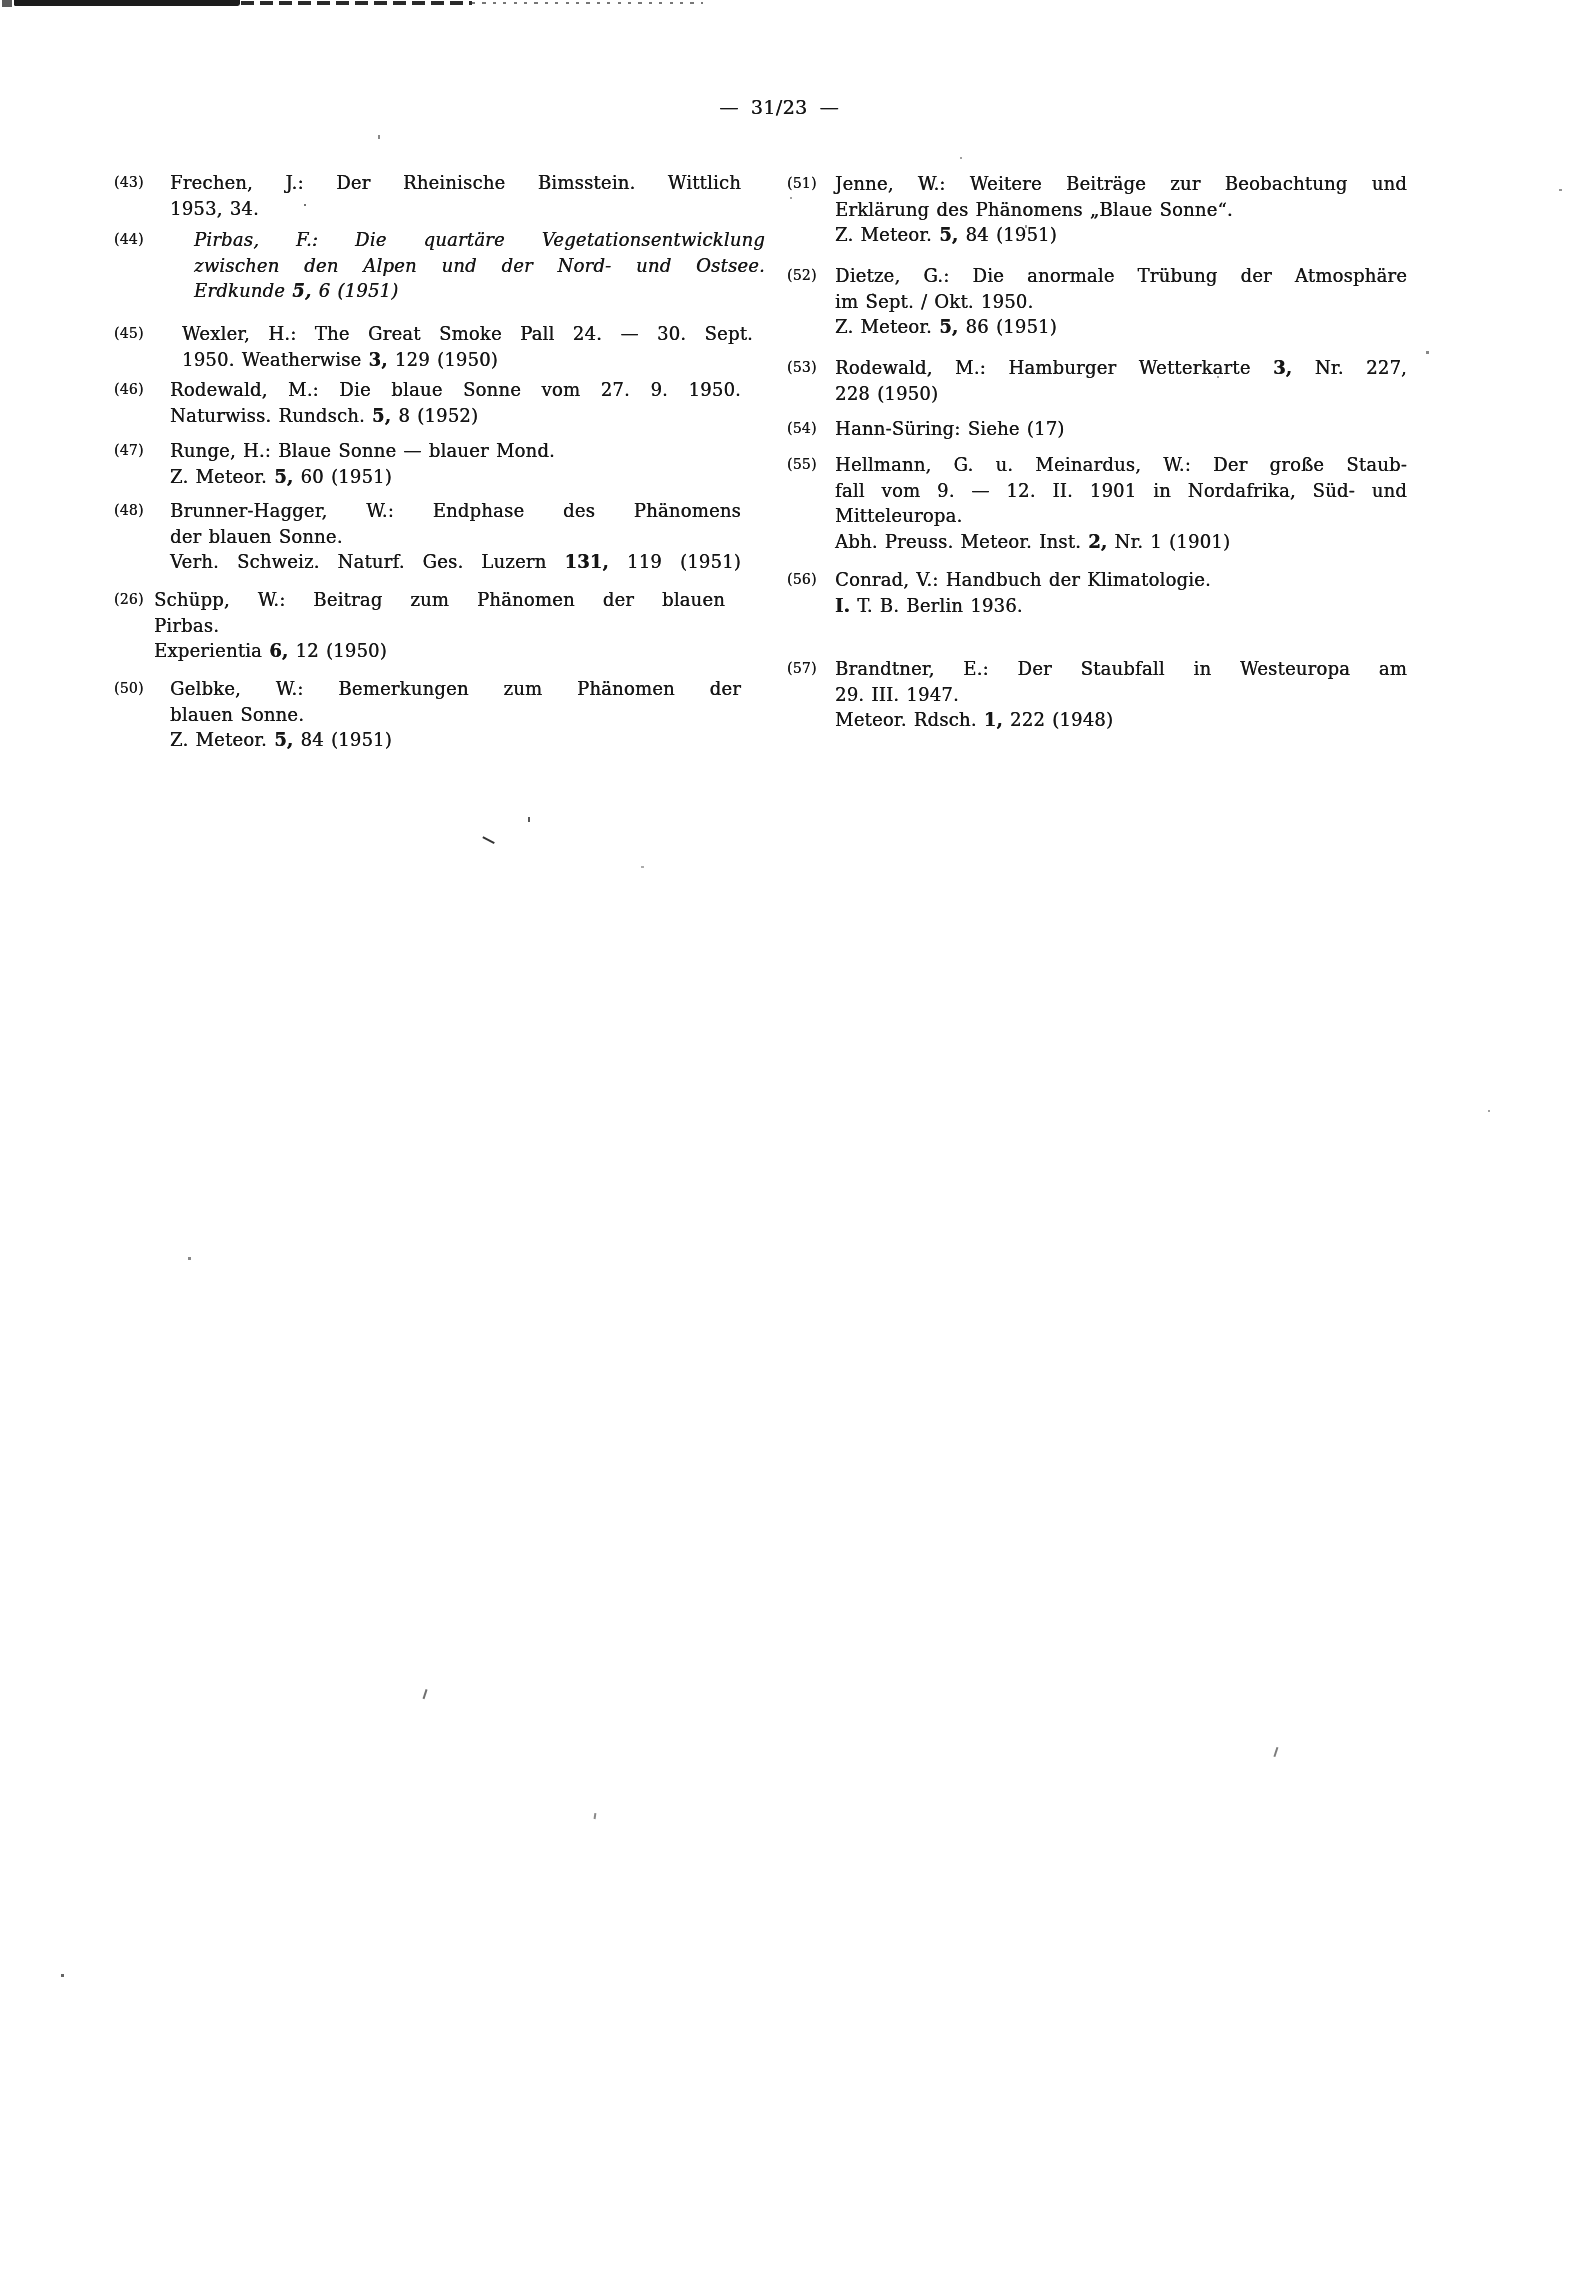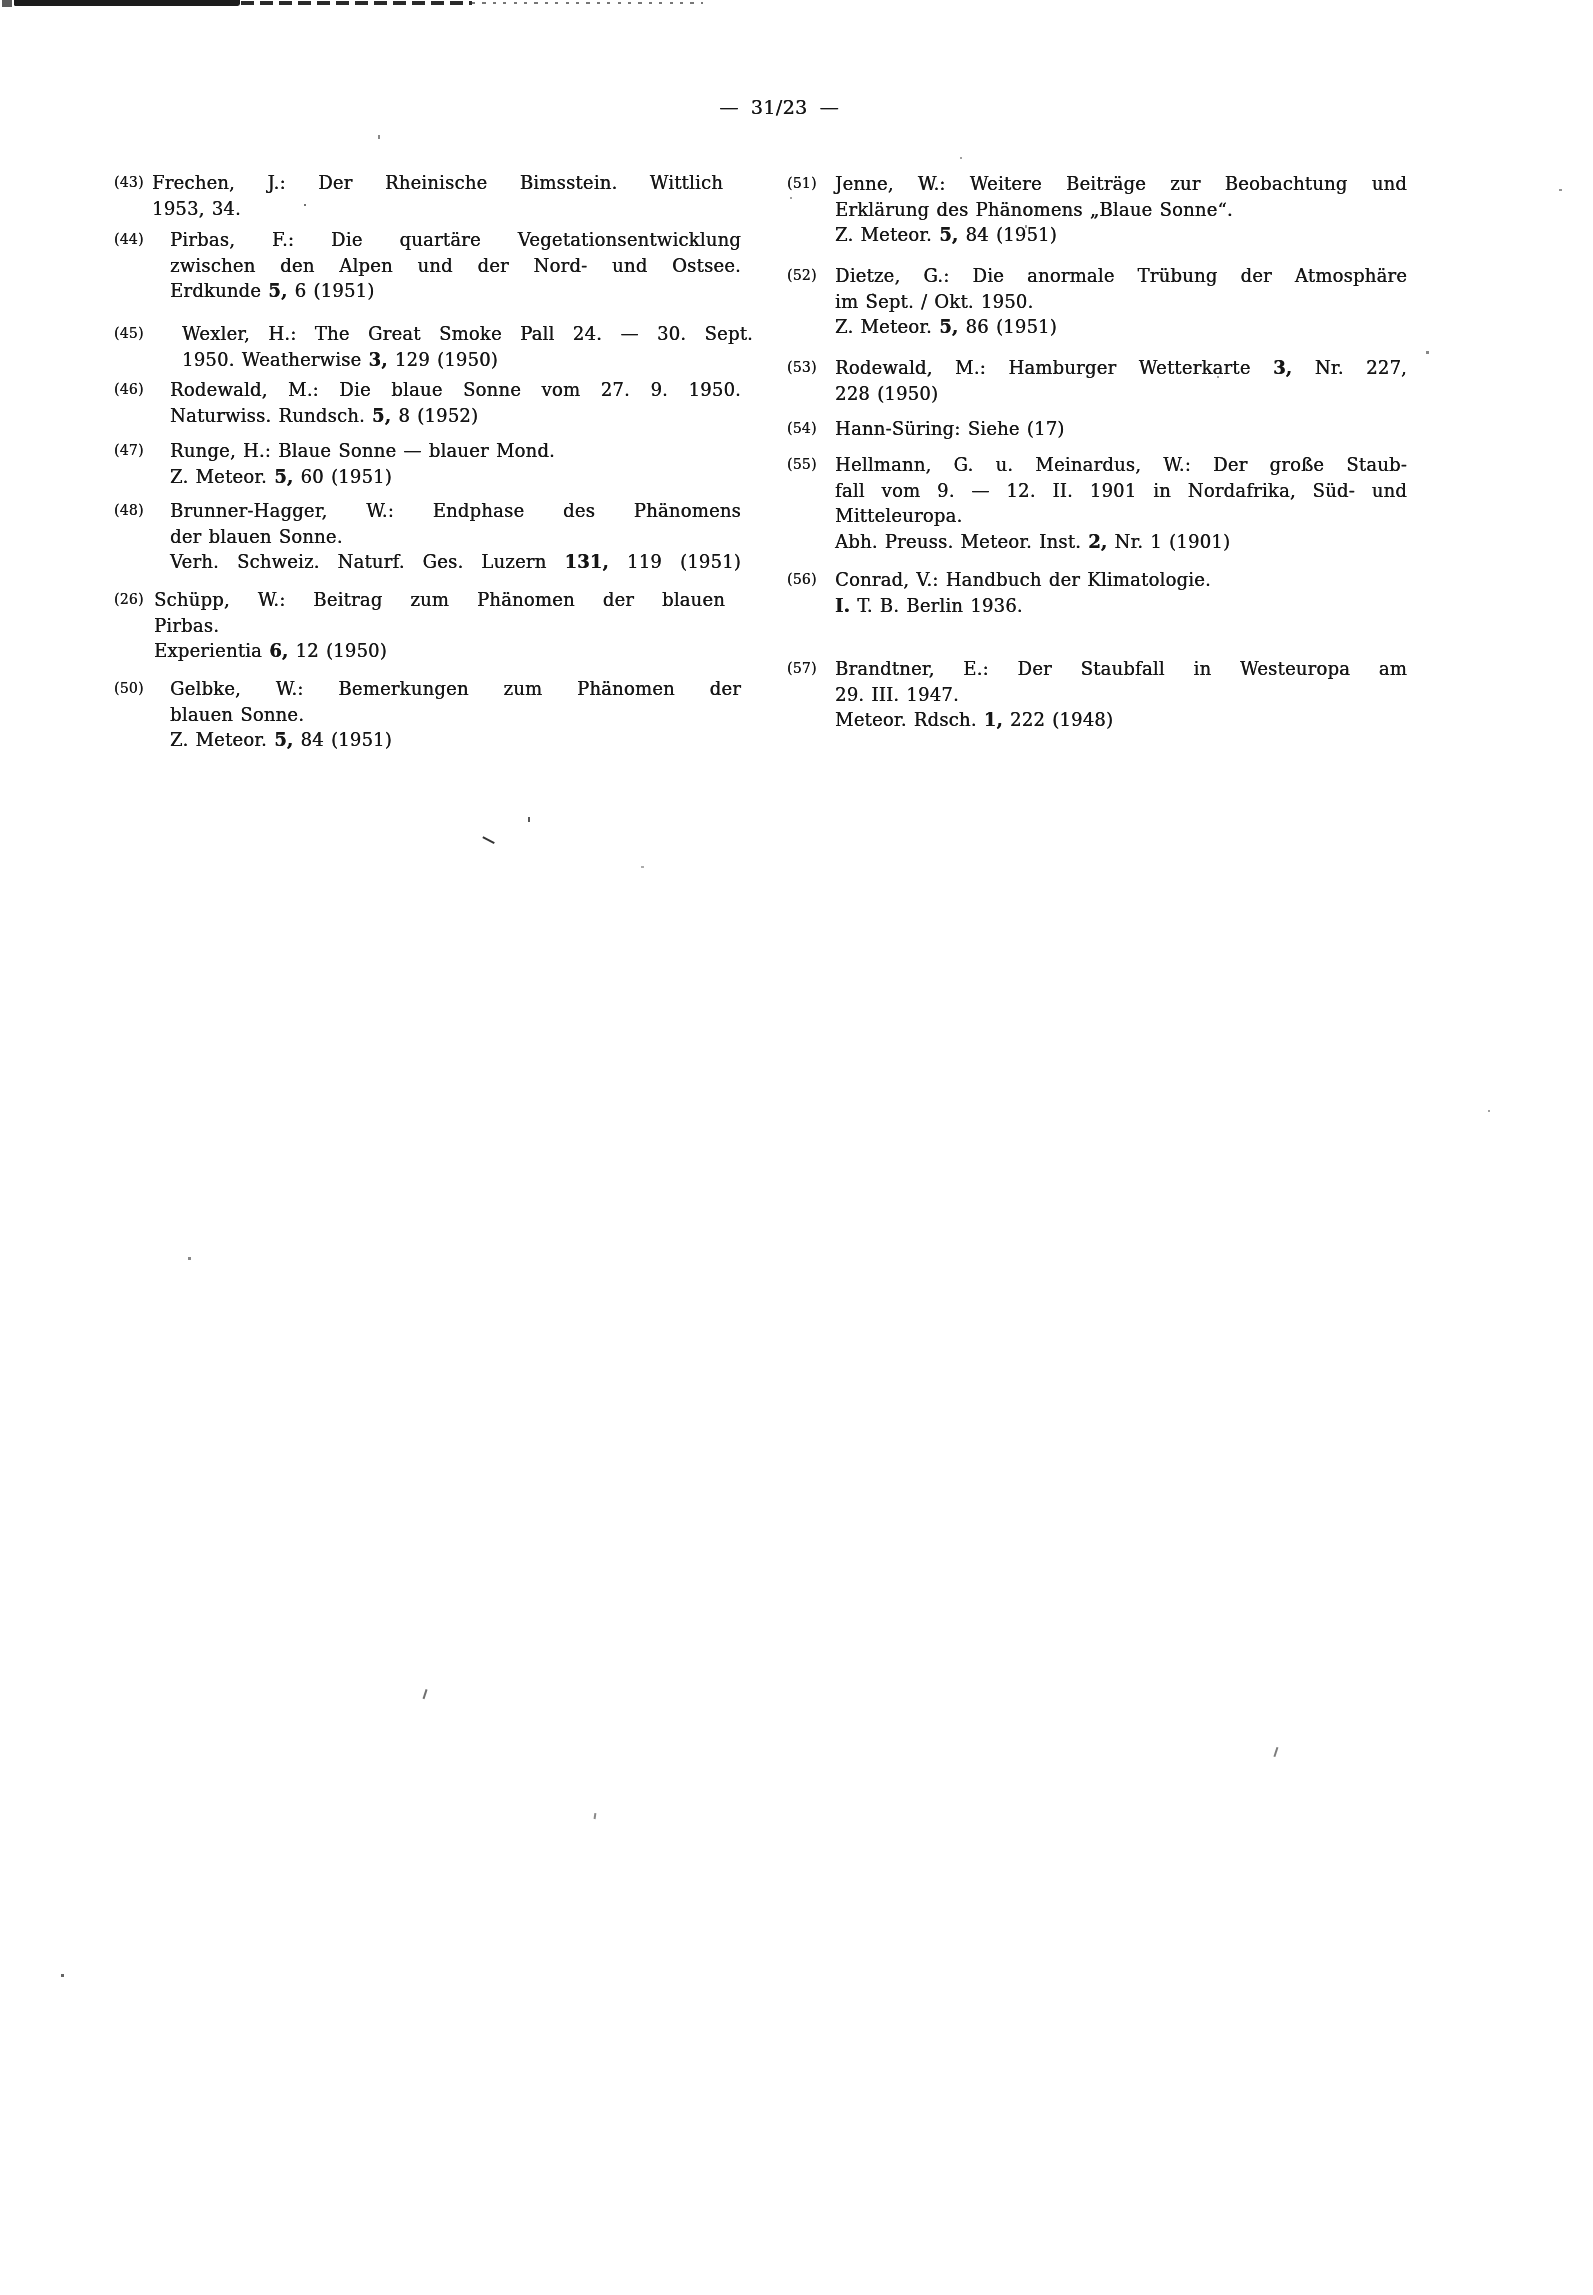--- a/index.html
+++ b/index.html
@@ -74,28 +74,28 @@
   <div class="edge-blob"></div>
   <div class="edge-solid"></div>
   <div class="edge-dashes"></div>
   <div class="edge-dots"></div>
 
   <div class="pageno">— 31/23 —</div>
 
   <div>
       <div class="ref" style="top: 170px; left: 114px; width: 627px;">
         <span class="num">(43)</span>
-        <div class="body" style="margin-left: 38px; width: 571px;">
+        <div class="body" style="margin-left: 56px; width: 571px;">
           <div class="line just"><span>Frechen, J.: Der Rheinische Bimsstein. Wittlich</span></div>
           <div class="line"><span>1953, 34.</span></div>
         </div>
       </div>
       <div class="ref" style="top: 227px; left: 114px; width: 627px;">
         <span class="num">(44)</span>
-        <div class="body" style="margin-left: 56px; width: 571px;">
+        <div class="body" style="margin-left: 80px; width: 571px; font-style: italic;">
           <div class="line just"><span>Pirbas, F.: Die quartäre Vegetationsentwicklung</span></div>
           <div class="line just"><span>zwischen den Alpen und der Nord- und Ostsee.</span></div>
           <div class="line"><span>Erdkunde </span><b>5,</b><span> 6 (1951)</span></div>
         </div>
       </div>
       <div class="ref" style="top: 321px; left: 114px; width: 627px;">
         <span class="num">(45)</span>
         <div class="body" style="margin-left: 68px; width: 571px;">
           <div class="line just"><span>Wexler, H.: The Great Smoke Pall 24. — 30. Sept.</span></div>
           <div class="line"><span>1950. Weatherwise </span><b>3,</b><span> 129 (1950)</span></div>

